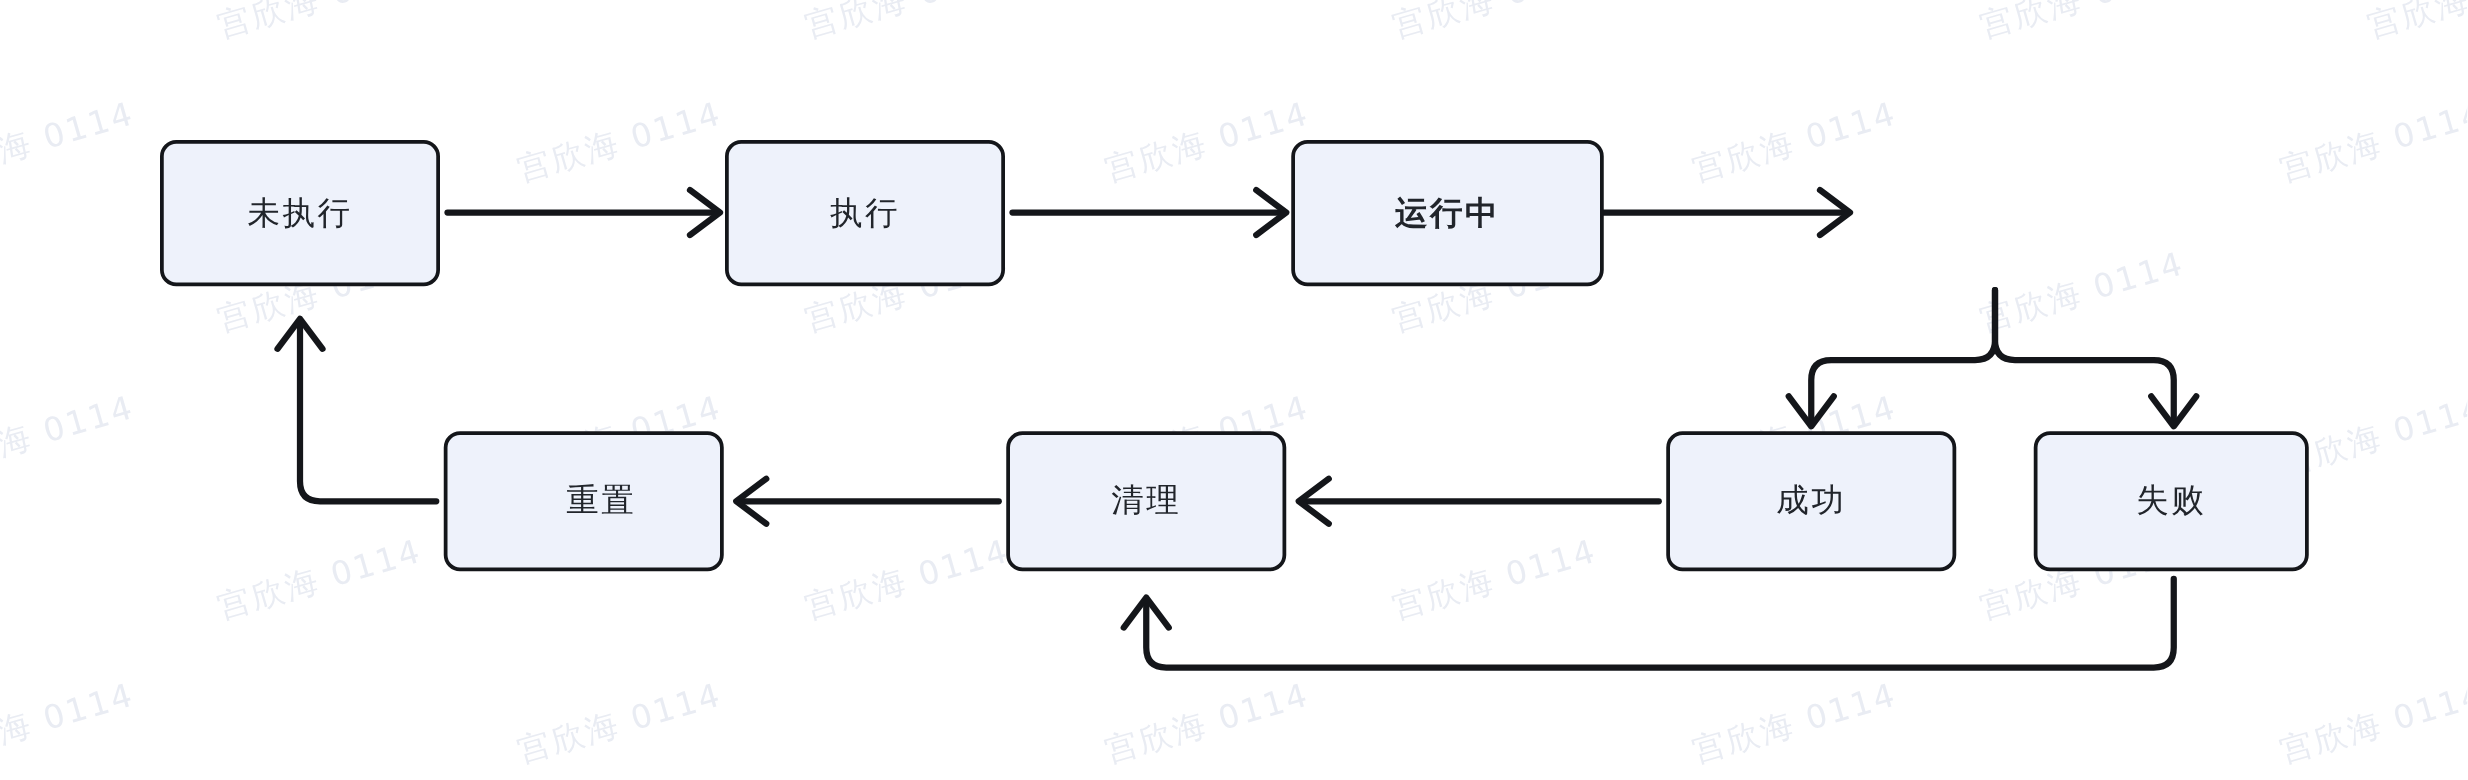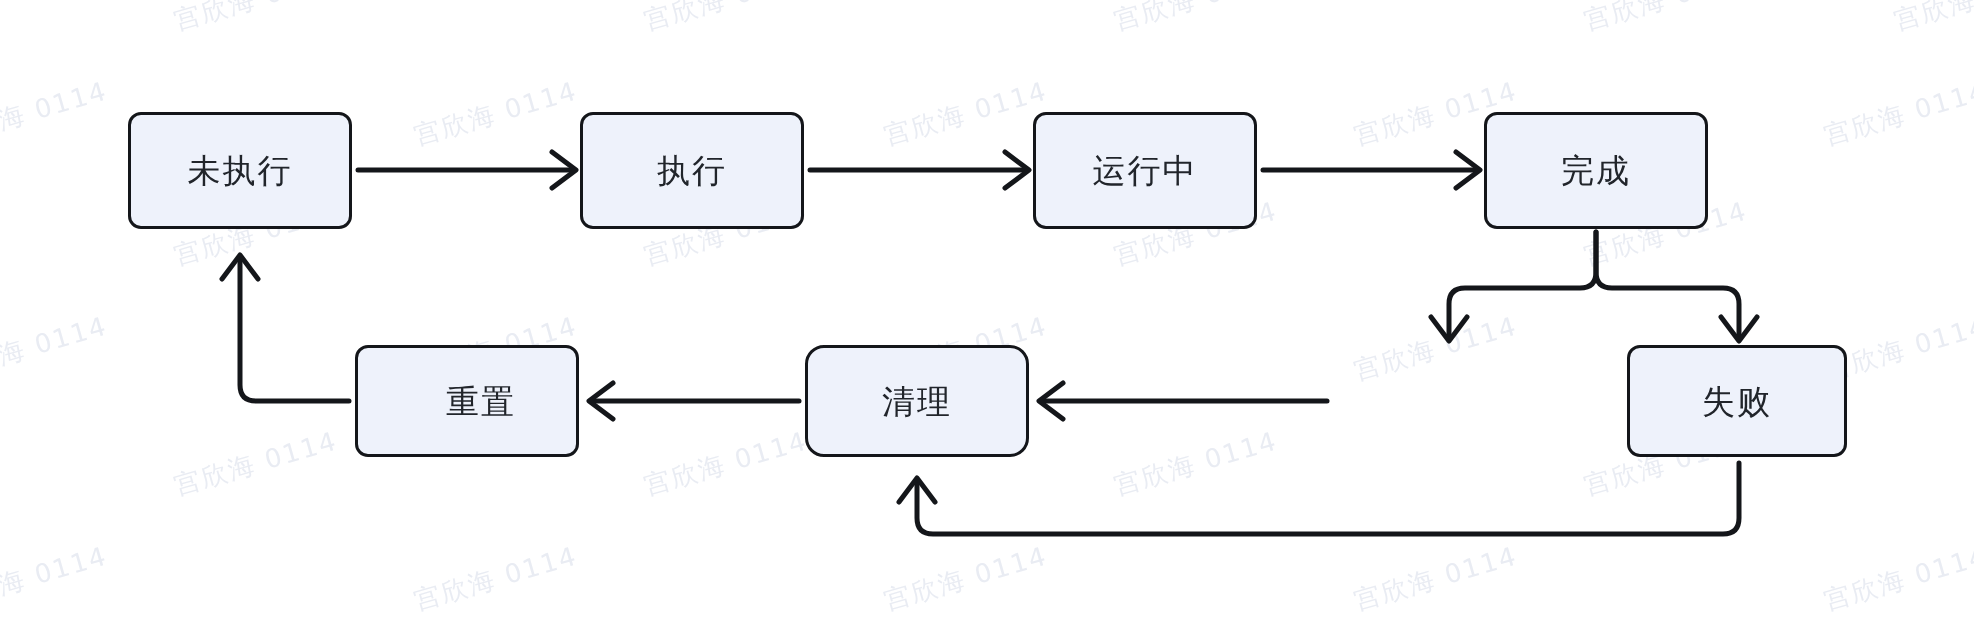--- a/index.html
+++ b/index.html
@@ -53,21 +53,21 @@
     box-sizing: border-box;
     background: #eef2fb;
     border: 3.5px solid #14161a;
     border-radius: 13px;
     display: flex;
     align-items: center;
     justify-content: center;
   }
   .node-label {
     font-family: "DejaVu Sans", "Liberation Sans", sans-serif;
-    font-size: 33px;
+    font-size: 26px;
     color: #21252b;
     letter-spacing: 2px;
     line-height: 1;
     white-space: nowrap;
   }
 </style>
 </head>
 <body>
 
 <div id="canvas">
@@ -157,34 +157,34 @@
   <div id="node-layer">
 
     <div class="node" style="left:128px; top:112px; width:224px; height:117px;">
       <span class="node-label">未执行</span>
     </div>
 
     <div class="node" style="left:580px; top:112px; width:224px; height:117px;">
       <span class="node-label">执行</span>
     </div>
 
-    <div class="node" style="left:1033px; top:112px; width:224px; height:117px;">
+    <div class="node" style="left:1033px; top:112px; width:250px; height:117px;font-weight:bold;">
       <span class="node-label">运行中</span>
     </div>
 
-    <div class="node" style="left:1484px; top:112px; width:224px; height:117px;">
-      <span class="node-label">完成</span>
+
+    <div class="node" style="left:1333px; top:345px; width:232px; height:112px;">
+      <span class="node-label">成功</span>
     </div>
-
 
     <div class="node" style="left:1627px; top:345px; width:220px; height:112px;">
       <span class="node-label">失败</span>
     </div>
 
-    <div class="node" style="left:805px; top:345px; width:224px; height:112px;border-radius:19px;">
+    <div class="node" style="left:805px; top:345px; width:224px; height:112px;">
       <span class="node-label">清理</span>
     </div>
 
     <div class="node" style="left:355px; top:345px; width:224px; height:112px;padding-left:28px;">
       <span class="node-label">重置</span>
     </div>
 
   </div>
 </div>
 

